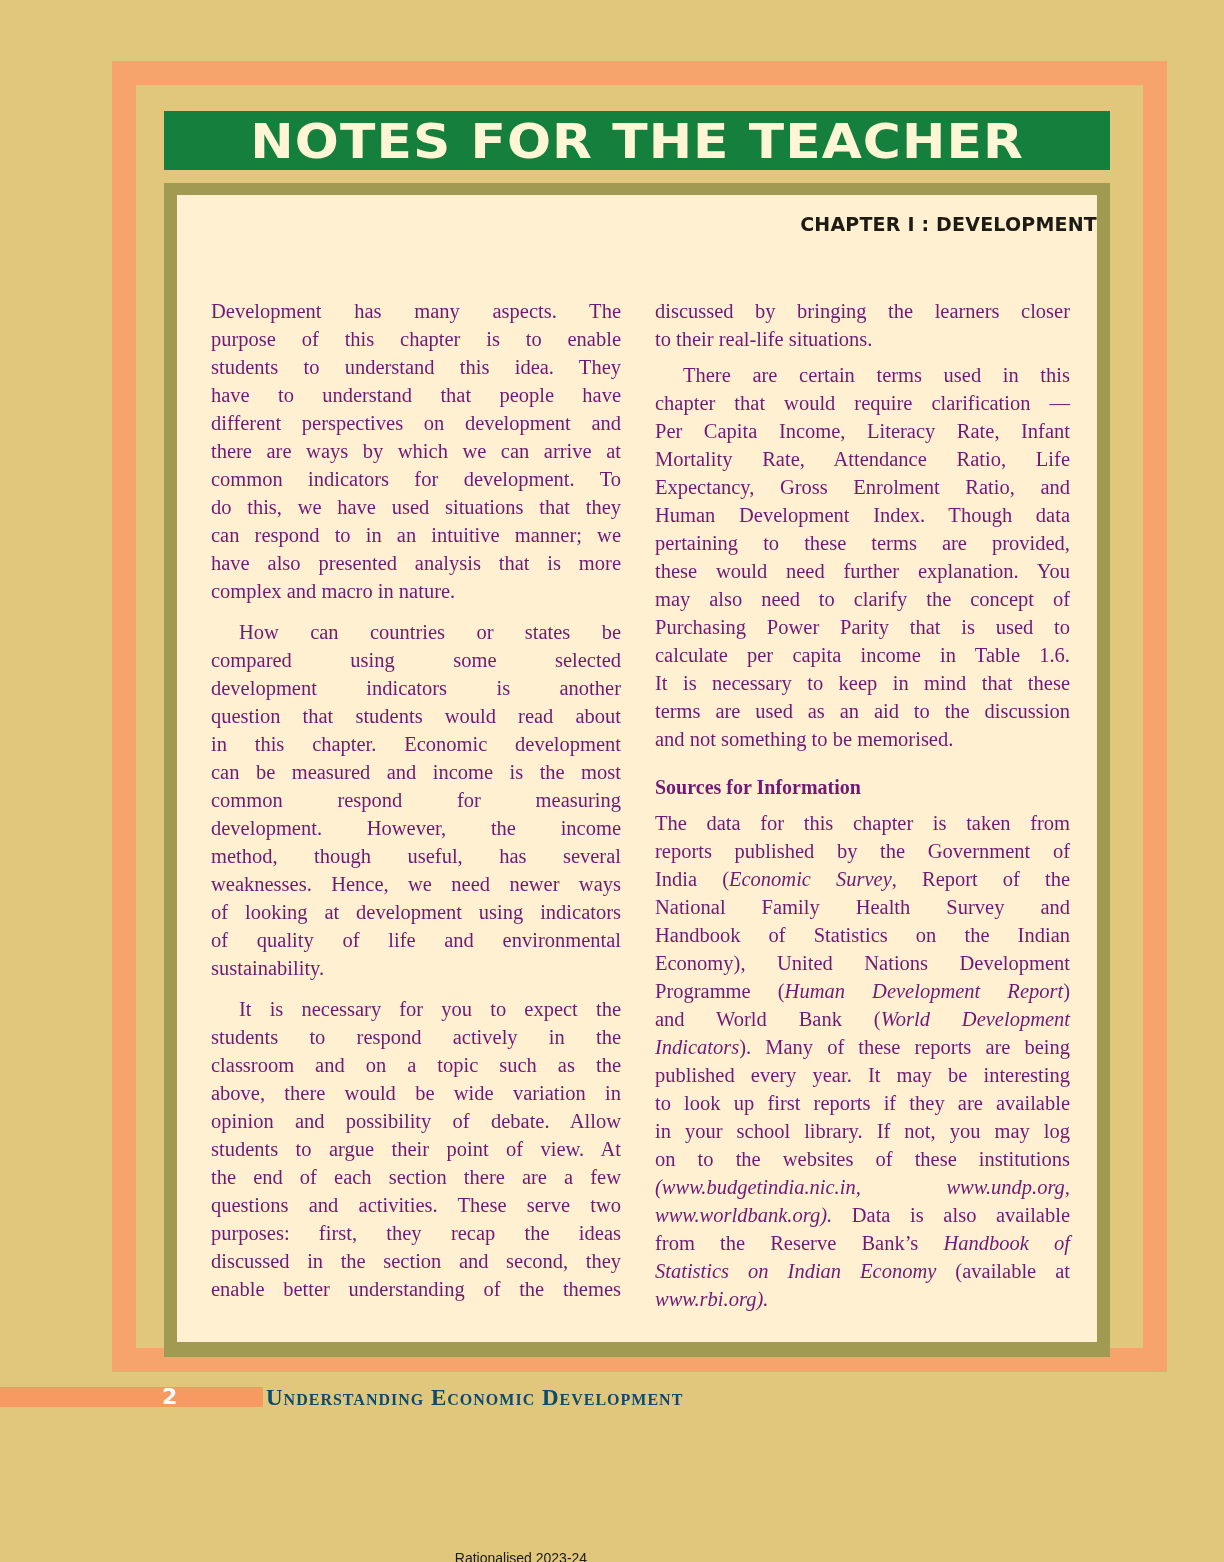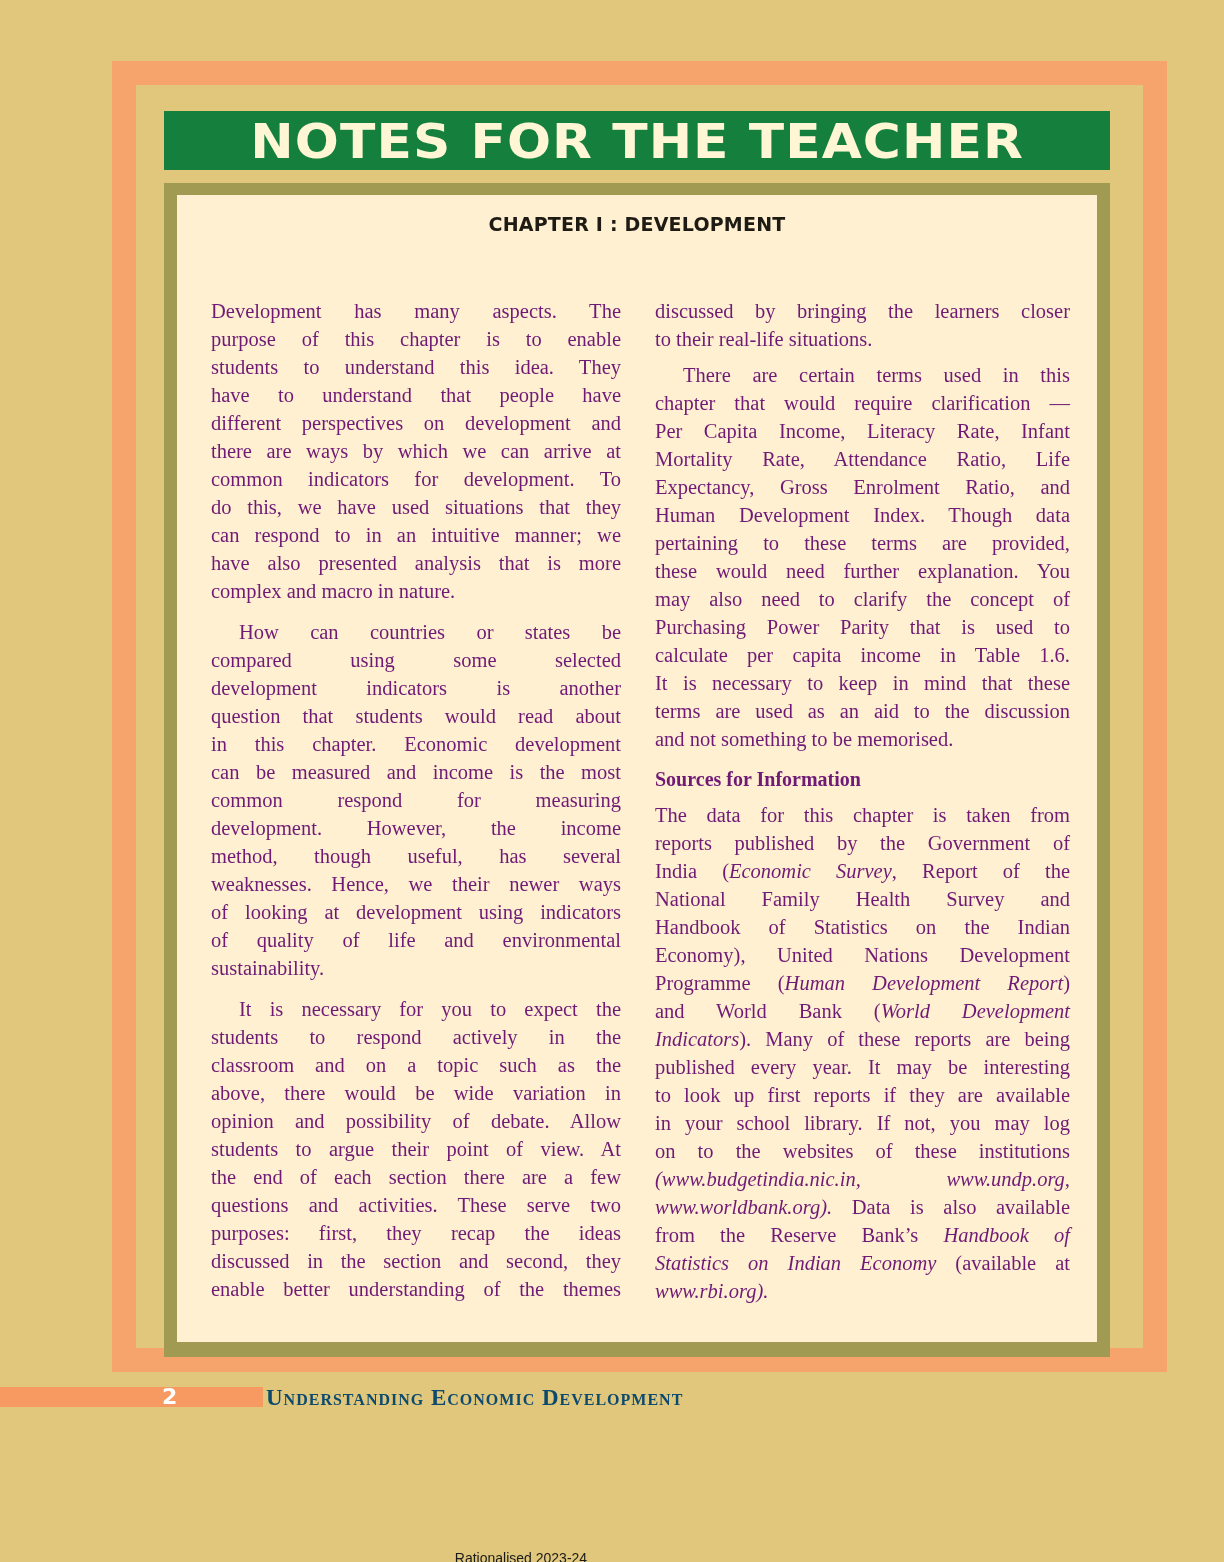--- a/index.html
+++ b/index.html
@@ -13,33 +13,33 @@
     position:absolute; left:164px; top:111px; width:946px; height:59px; background:#15803d;
     display:flex; align-items:center; justify-content:center;
   }
   .title-text {
     color:#fff6d6; font-family:"DejaVu Sans", sans-serif; font-weight:bold; font-size:48px;
     letter-spacing:1px; transform:scaleX(1.08); line-height:1;
   }
   .olive-frame { position:absolute; left:164px; top:183px; width:946px; height:1174px; background:#a09a52; }
   .cream { position:absolute; left:177px; top:195px; width:920px; height:1147px; background:#fff0d2; }
   .chapter-heading {
-    position:absolute; left:177px; width:920px; top:213px; text-align:center;
+    position:absolute; left:177px; width:920px; top:213px; text-align:right;
     font-family:"DejaVu Sans", sans-serif; font-weight:bold; font-size:19px; color:#1e1a14;
     letter-spacing:0.2px;
   }
   .col { position:absolute; top:297px; width:410px; color:#701a75; font-size:20.5px; }
   .col-left { left:211px; }
   .col-right { left:655px; width:415px; }
   .para { margin:0; }
   .line { height:28px; line-height:28px; text-align:justify; text-align-last:justify; white-space:nowrap; overflow:visible; }
   .line.last { text-align-last:left; }
   .line.indent { padding-left:28px; }
   .gap { height:13px; }
-  .subhead { font-weight:bold; height:28px; line-height:28px; margin-top:12px; font-size:20px; }
+  .subhead { font-weight:bold; height:28px; line-height:28px; margin-top:20px; font-size:20px; }
   i { font-style:italic;font-family:Liberation Serif, serif; }
   .footer-bar { position:absolute; left:0; top:1387px; width:263px; height:20px; background:#f79a62; }
   .page-num {
     position:absolute; left:162px; top:1385px; color:#ffffff; font-family:"DejaVu Sans", sans-serif;
     font-weight:bold; font-size:22px; line-height:24px;
   }
   .book-title {
     position:absolute; left:266px; top:1385px; color:#0c4a6e; font-family:Liberation Serif, serif;
     font-weight:bold; font-size:23px; line-height:26px; font-variant:small-caps; letter-spacing:1px;
   }
@@ -81,21 +81,21 @@
   <div class="para">
     <div class="line indent">How can countries or states be</div>
     <div class="line">compared using some selected</div>
     <div class="line">development indicators is another</div>
     <div class="line">question that students would read about</div>
     <div class="line">in this chapter. Economic development</div>
     <div class="line">can be measured and income is the most</div>
     <div class="line">common respond for measuring</div>
     <div class="line">development. However, the income</div>
     <div class="line">method, though useful, has several</div>
-    <div class="line">weaknesses. Hence, we their newer ways</div>
+    <div class="line">weaknesses. Hence, we need newer ways</div>
     <div class="line">of looking at development using indicators</div>
     <div class="line">of quality of life and environmental</div>
     <div class="line last">sustainability.</div>
   </div>
   <div class="gap"></div>
   <div class="para">
     <div class="line indent">It is necessary for you to expect the</div>
     <div class="line">students to respond actively in the</div>
     <div class="line">classroom and on a topic such as the</div>
     <div class="line">above, there would be wide variation in</div>

